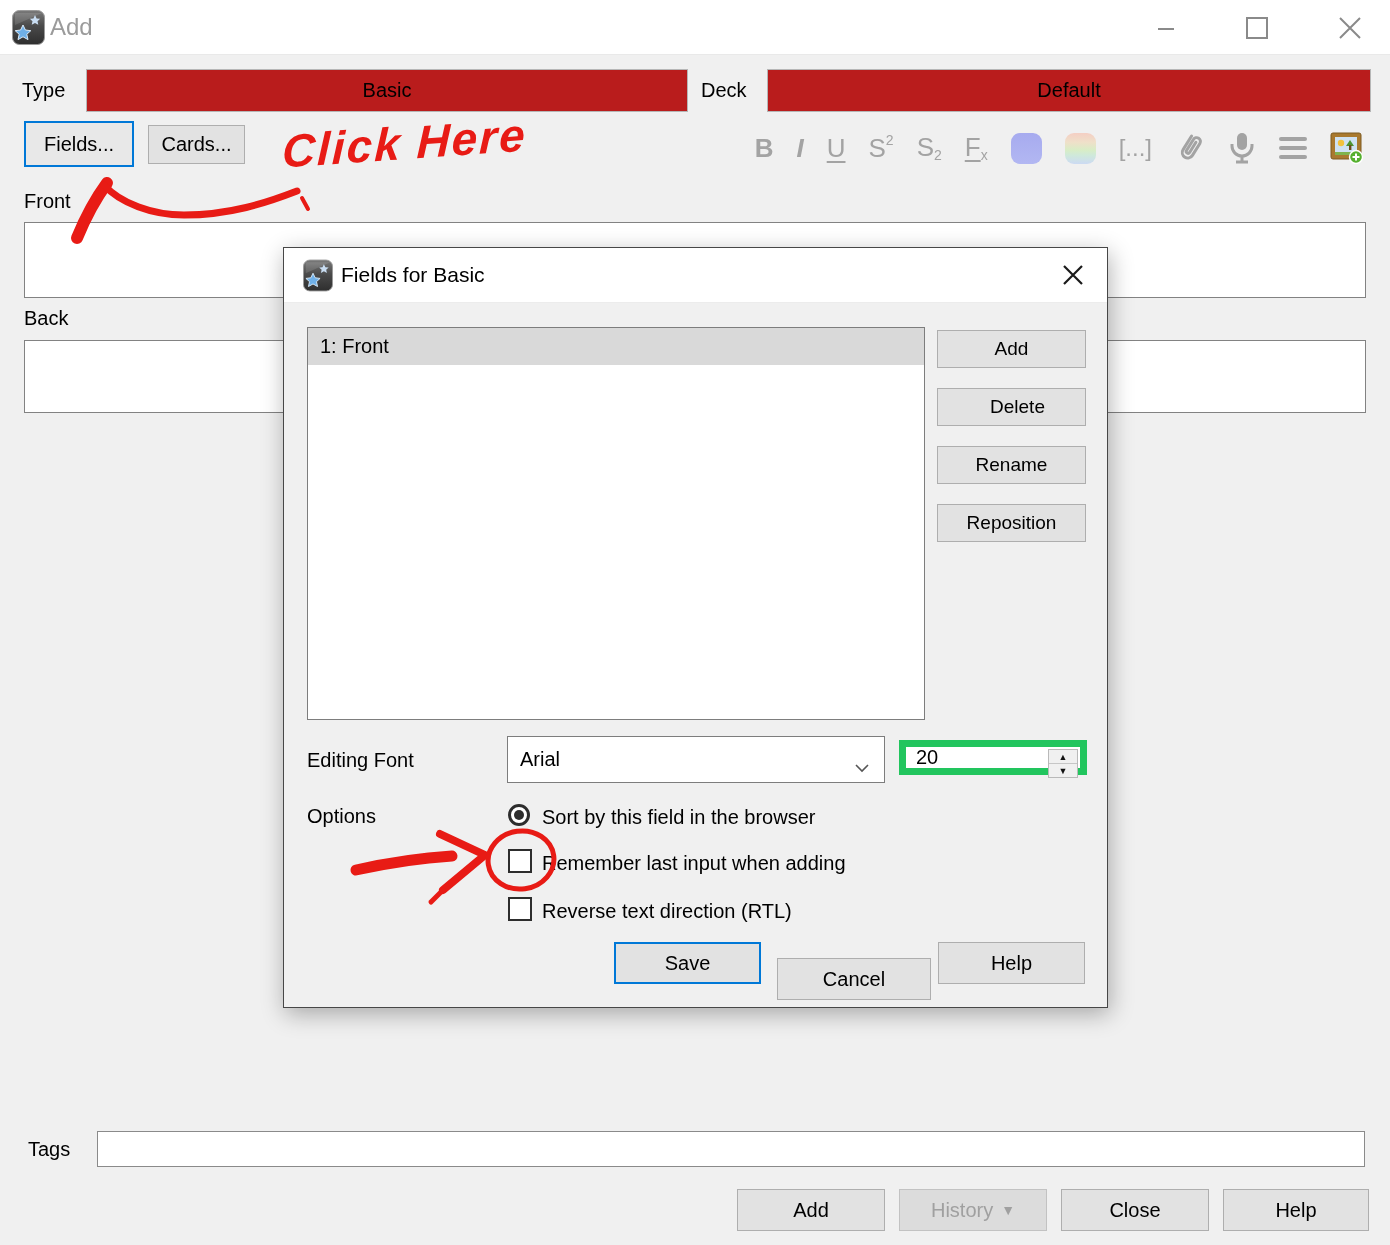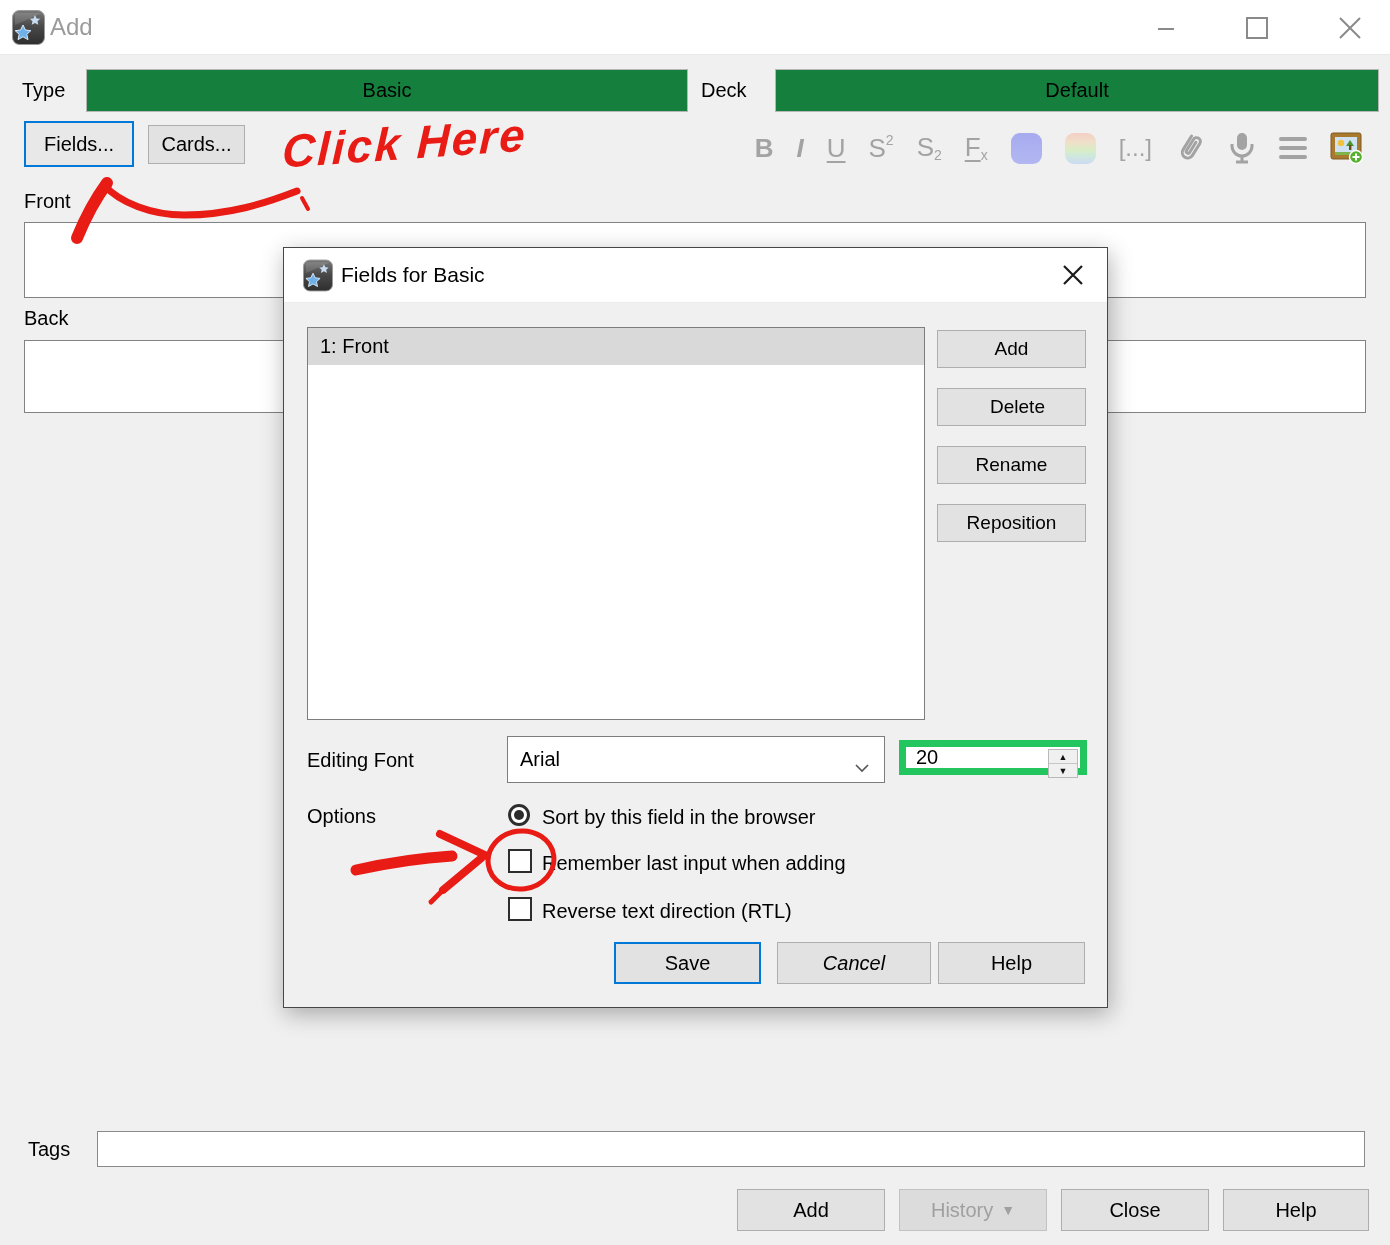--- a/index.html
+++ b/index.html
@@ -16,21 +16,21 @@
   
   .titlebar { left:0; top:0; width:1390px; height:55px; background:#ffffff; border-bottom:1px solid #e9e9e9; z-index:1; }
   .app-title { left:50px; top:13px; font-size:24px; color:#9b9b9b; }
   .caption-btn { top:0; width:54px; height:55px; display:flex; align-items:center; justify-content:center; cursor:default; }
 
   
   .btn {
     position:absolute; display:flex; align-items:center; justify-content:center;
     background:#e2e2e2; border:1px solid #aeaeae; font-size:20px; color:#000;
   }
-  .btn-wide { background:#15803d; border:1px solid #b6b6b6; }
+  .btn-wide { background:#b91c1c; border:1px solid #b6b6b6; }
   .label { position:absolute; font-size:20px; color:#000; white-space:nowrap; }
   .field { position:absolute; background:#ffffff; border:1px solid #828282; }
 
   
   .fmt-bar { top:128px; right:26px; height:40px; display:flex; align-items:center; gap:23px; z-index:1; }
   .fmt { color:#a3a3a3; font-size:26px; line-height:1; display:flex; align-items:flex-start; }
   .fmt sup { font-size:14px; margin-top:-2px; }
   .fmt sub { font-size:14px; margin-top:14px; }
   .u-line { text-decoration:underline; text-underline-offset:4px; }
   .swatch { width:31px; height:31px; border-radius:9px; }
@@ -109,21 +109,21 @@
   <div class="abs caption-btn" style="left:1323px;">
     <svg width="28" height="28" viewBox="0 0 28 28">
         <path d="M4 4 L24 24 M24 4 L4 24" stroke="#8a8a8a" stroke-width="2"></path>
       </svg>
   </div>
 </div>
 
 <div class="label" style="left:22px; top:79px;">Type</div>
 <div class="btn btn-wide" style="left:86px; top:69px; width:602px; height:43px;">Basic</div>
 <div class="label" style="left:701px; top:79px;">Deck</div>
-<div class="btn btn-wide" style="left:767px; top:69px; width:604px; height:43px;margin-left:8px;">Default</div>
+<div class="btn btn-wide" style="left:767px; top:69px; width:604px; height:43px;">Default</div>
 
 <div class="btn focus-blue" style="left:24px; top:121px; width:110px; height:46px;text-align:right;">Fields...</div>
 <div class="btn" style="left:148px; top:125px; width:97px; height:39px;">Cards...</div>
 
 <div class="abs fmt-bar">
   <span class="fmt" style="font-weight:bold;">B</span>
   <span class="fmt" style="font-weight:bold; font-style:italic;">I</span>
   <span class="fmt u-line">U</span>
   <span class="fmt">
       <span>S</span>
@@ -243,21 +243,21 @@
     </span>
   <div class="opt-label" style="left:258px; top:558px;">Sort by this field in the browser</div>
 
   <span class="checkbox" style="left:224px; top:601px;"></span>
   <div class="opt-label" style="left:258px; top:604px;">Remember last input when adding</div>
 
   <span class="checkbox" style="left:224px; top:649px;"></span>
   <div class="opt-label" style="left:258px; top:652px;">Reverse text direction (RTL)</div>
 
   <div class="btn save-btn" style="left:330px; top:694px; width:147px; height:42px;">Save</div>
-  <div class="btn" style="left:493px; top:694px; width:154px; height:42px;font-style:italic;">Cancel</div>
+  <div class="btn" style="left:493px; top:710px; width:154px; height:42px;">Cancel</div>
   <div class="btn" style="left:654px; top:694px; width:147px; height:42px;">Help</div>
 </div>
 
 <div class="click-here">Click Here</div>
 <svg class="abs annotation-layer" viewBox="0 0 1390 1245">
 
   <path d="M 77 238 C 86 216, 96 198, 107 183" stroke="#e81b15" stroke-width="12" fill="none" stroke-linecap="round"></path>
   <path d="M 104 185 C 120 203, 152 215, 184 215 C 230 215, 266 203, 297 191" stroke="#e81b15" stroke-width="7" fill="none" stroke-linecap="round"></path>
   <path d="M 302 198 L 308 209" stroke="#e81b15" stroke-width="4" fill="none" stroke-linecap="round"></path>
 

